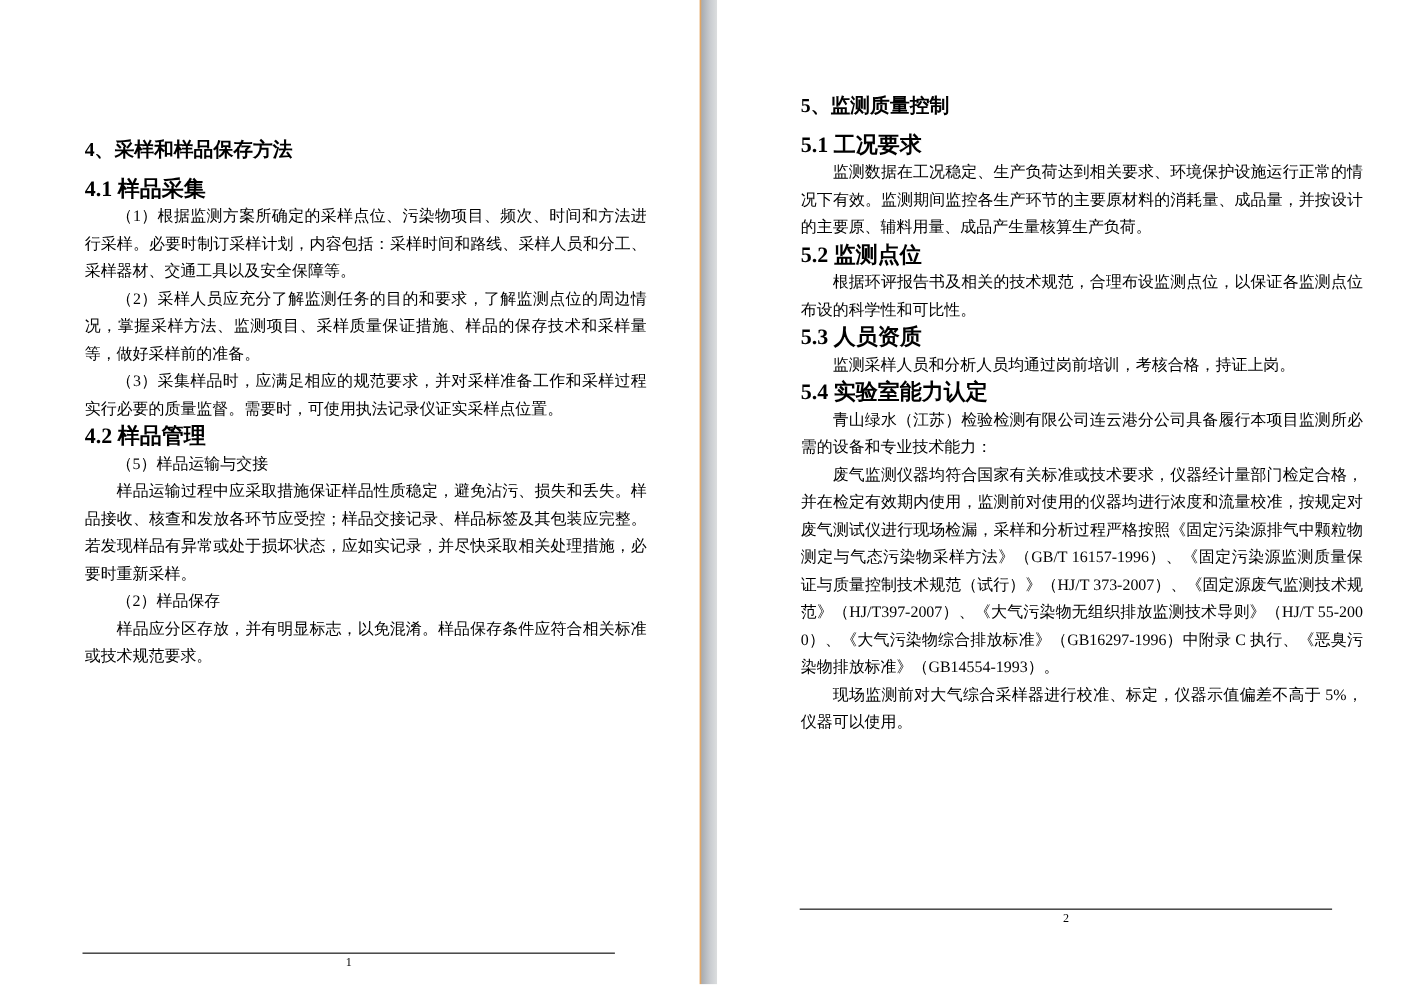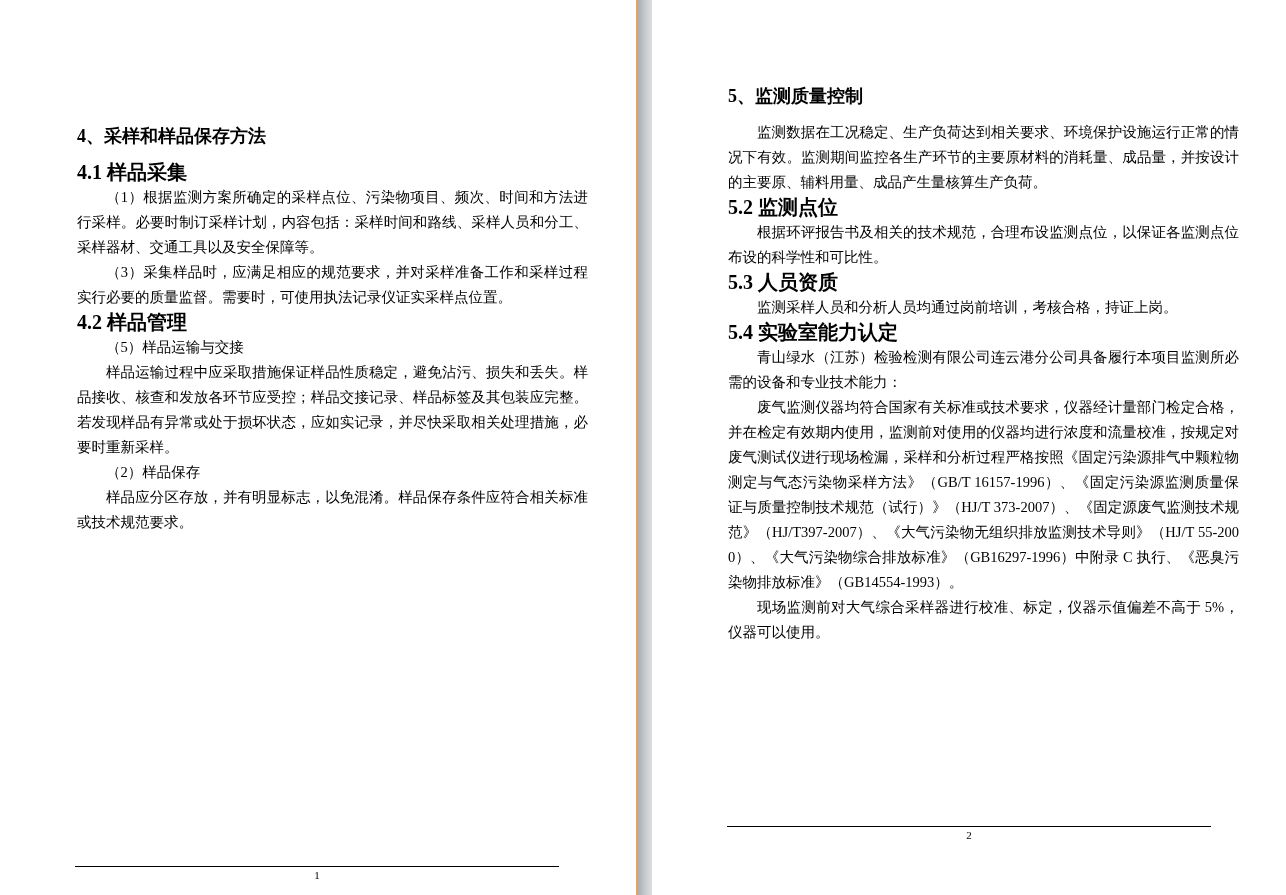--- a/index.html
+++ b/index.html
@@ -40,40 +40,42 @@
 <body>
 
 <div class="canvas">
 
   <div class="page page-1">
     <div class="page-content">
       <div class="doc-title">4、采样和样品保存方法</div>
       <div>
           <div class="block heading">4.1 样品采集</div>
           <div class="block para">（1）根据监测方案所确定的采样点位、污染物项目、频次、时间和方法进行采样。必要时制订采样计划，内容包括：采样时间和路线、采样人员和分工、采样器材、交通工具以及安全保障等。</div>
+          <div class="block para">（2）采样人员应充分了解监测任务的目的和要求，了解监测点位的周边情况，掌握采样方法、监测项目、采样质量保证措施、样品的保存技术和采样量等，做好采样前的准备。</div>
           <div class="block para">（3）采集样品时，应满足相应的规范要求，并对采样准备工作和采样过程实行必要的质量监督。需要时，可使用执法记录仪证实采样点位置。</div>
           <div class="block heading">4.2 样品管理</div>
           <div class="block para">（5）样品运输与交接</div>
           <div class="block para">样品运输过程中应采取措施保证样品性质稳定，避免沾污、损失和丢失。样品接收、核查和发放各环节应受控；样品交接记录、样品标签及其包装应完整。若发现样品有异常或处于损坏状态，应如实记录，并尽快采取相关处理措施，必要时重新采样。</div>
           <div class="block para">（2）样品保存</div>
           <div class="block para">样品应分区存放，并有明显标志，以免混淆。样品保存条件应符合相关标准或技术规范要求。</div>
         </div>
     </div>
     <div class="page-footer">
       <div class="footer-line"></div>
       <div class="footer-num">1</div>
     </div>
   </div>
 
   <div class="page-divider"></div>
 
   <div class="page page-2">
     <div class="page-content">
       <div class="doc-title">5、监测质量控制</div>
       <div>
+          <div class="block heading">5.1 工况要求</div>
           <div class="block para">监测数据在工况稳定、生产负荷达到相关要求、环境保护设施运行正常的情况下有效。监测期间监控各生产环节的主要原材料的消耗量、成品量，并按设计的主要原、辅料用量、成品产生量核算生产负荷。</div>
           <div class="block heading">5.2 监测点位</div>
           <div class="block para">根据环评报告书及相关的技术规范，合理布设监测点位，以保证各监测点位布设的科学性和可比性。</div>
           <div class="block heading">5.3 人员资质</div>
           <div class="block para">监测采样人员和分析人员均通过岗前培训，考核合格，持证上岗。</div>
           <div class="block heading">5.4 实验室能力认定</div>
           <div class="block para">青山绿水（江苏）检验检测有限公司连云港分公司具备履行本项目监测所必需的设备和专业技术能力：</div>
           <div class="block para">废气监测仪器均符合国家有关标准或技术要求，仪器经计量部门检定合格，并在检定有效期内使用，监测前对使用的仪器均进行浓度和流量校准，按规定对废气测试仪进行现场检漏，采样和分析过程严格按照《固定污染源排气中颗粒物测定与气态污染物采样方法》（GB/T 16157-1996）、《固定污染源监测质量保证与质量控制技术规范（试行）》（HJ/T 373-2007）、《固定源废气监测技术规范》（HJ/T397-2007）、《大气污染物无组织排放监测技术导则》（HJ/T 55-2000）、《大气污染物综合排放标准》（GB16297-1996）中附录 C 执行、《恶臭污染物排放标准》（GB14554-1993）。</div>
           <div class="block para">现场监测前对大气综合采样器进行校准、标定，仪器示值偏差不高于 5%，仪器可以使用。</div>
         </div>

